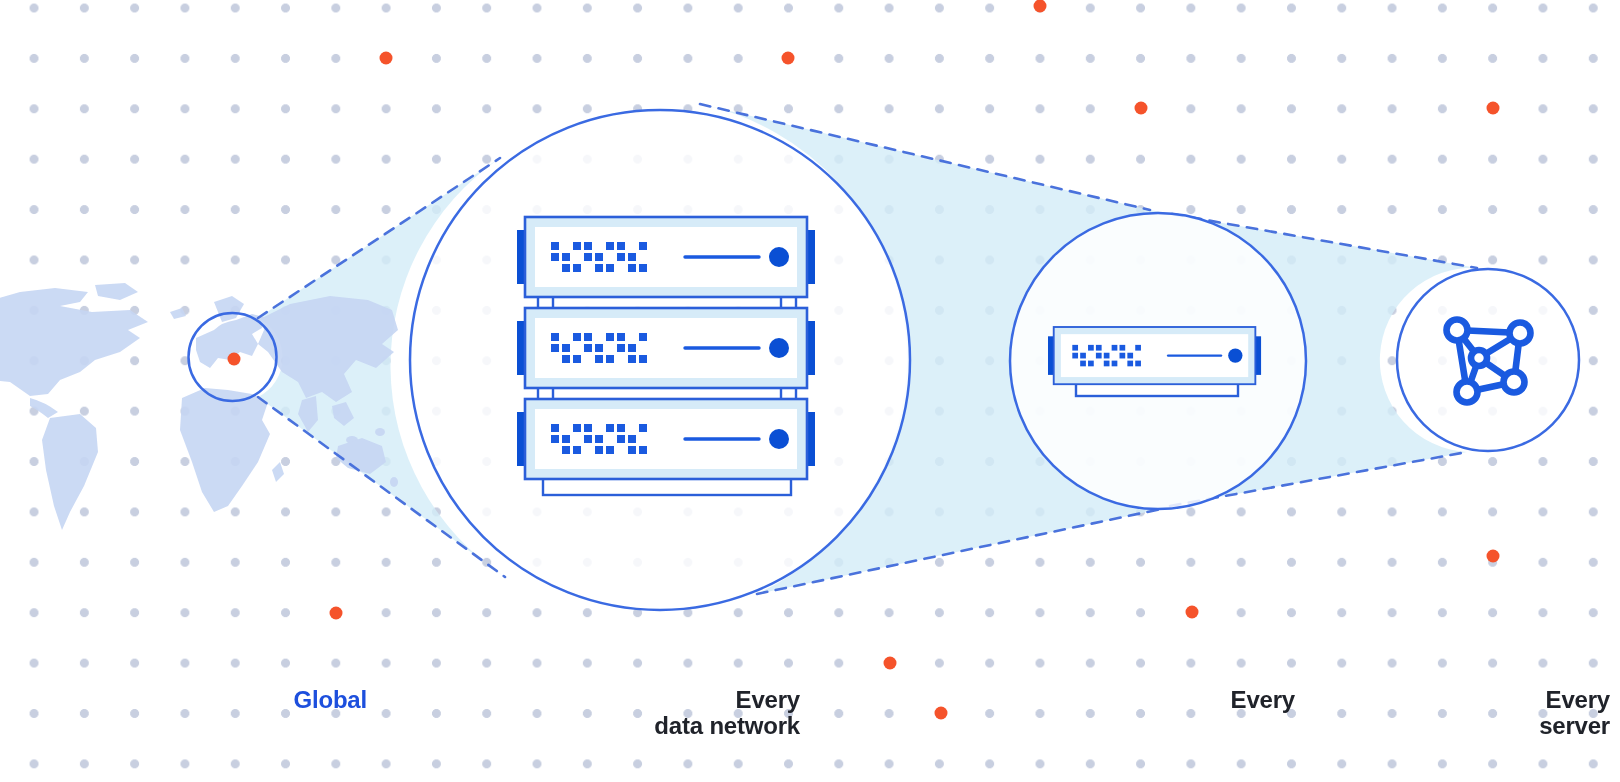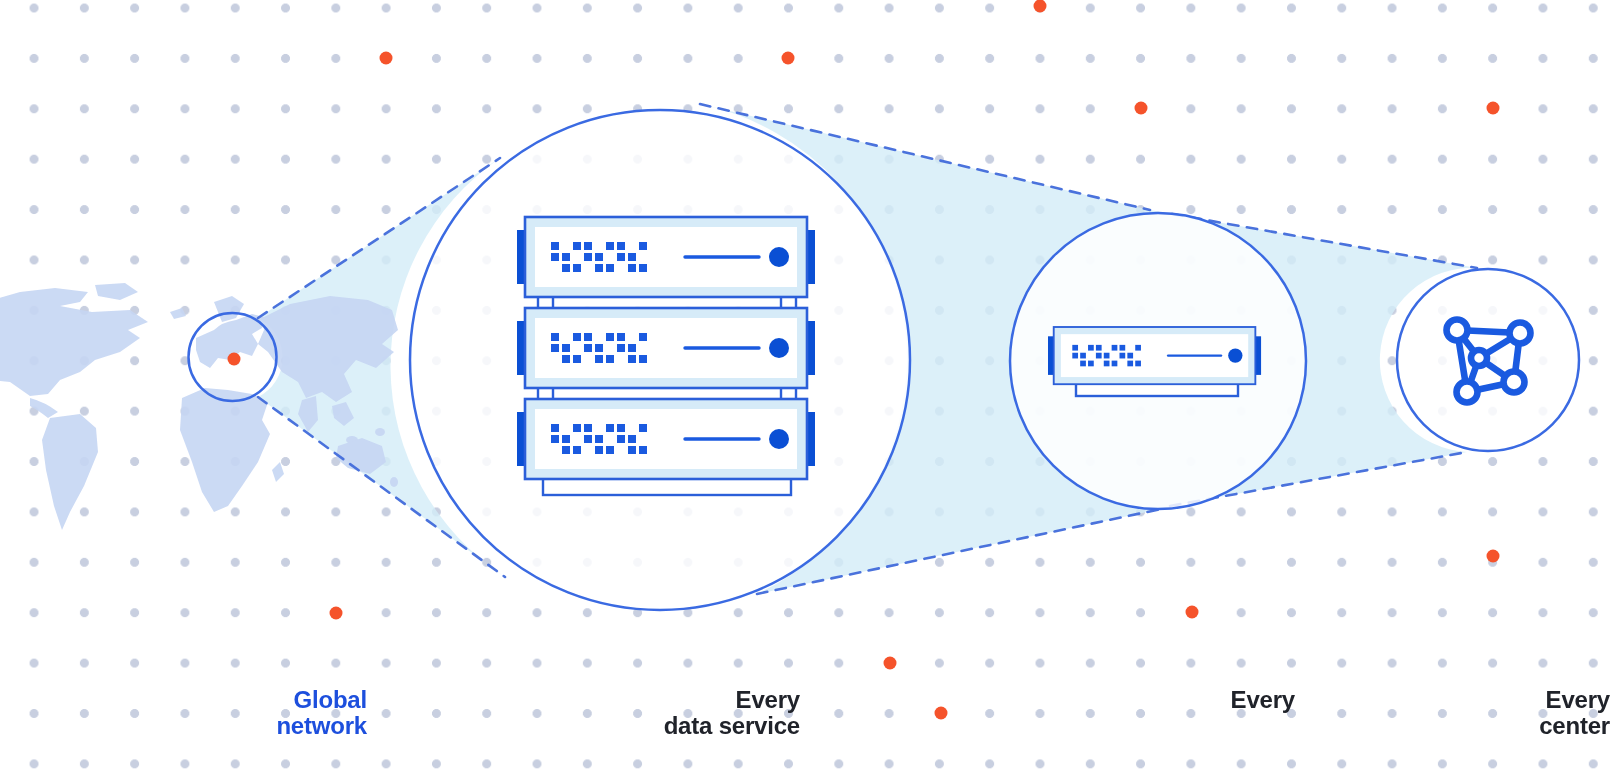--- a/index.html
+++ b/index.html
@@ -162,26 +162,25 @@
       <circle class="net-node" cx="1457" cy="330" r="10.5"></circle>
       <circle class="net-node" cx="1520" cy="333" r="10.5"></circle>
       <circle class="net-node" cx="1514" cy="382" r="10.5"></circle>
       <circle class="net-node" cx="1467" cy="392" r="10.5"></circle>
       <circle class="net-node" cx="1479" cy="358" r="8"></circle>
     </g>
   </svg>
 
   <div class="stage-label stage-label--blue" style="left:87px">
     <span>Global</span>
-    <span>network</span>
   </div>
   <div class="stage-label" style="left:520px">
     <span>Every</span>
-    <span>data service</span>
+    <span>data network</span>
   </div>
   <div class="stage-label" style="left:1015px">
     <span>Every</span>
   </div>
   <div class="stage-label" style="left:1330px">
     <span>Every</span>
-    <span>center</span>
+    <span>server</span>
   </div>
 </div>
 
 </body></html>

